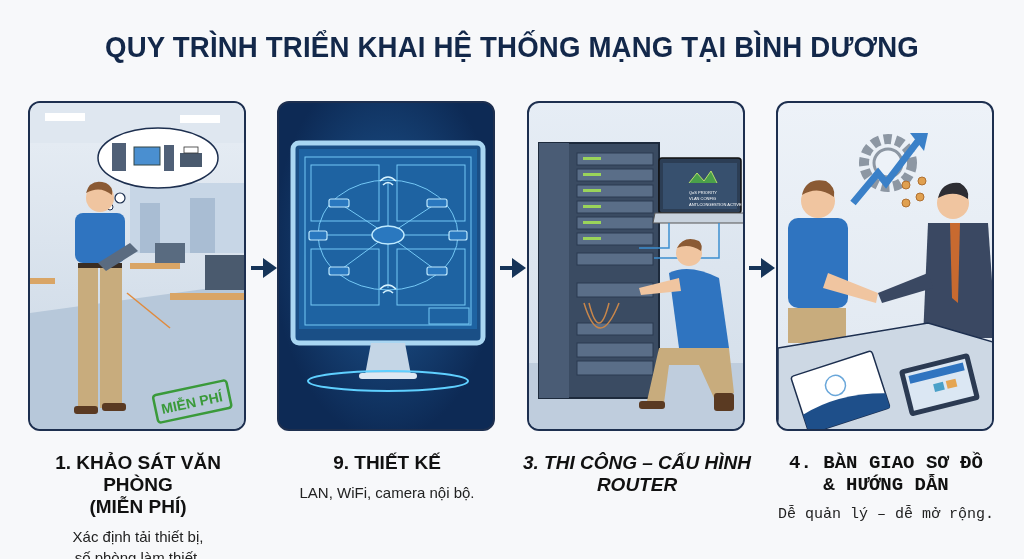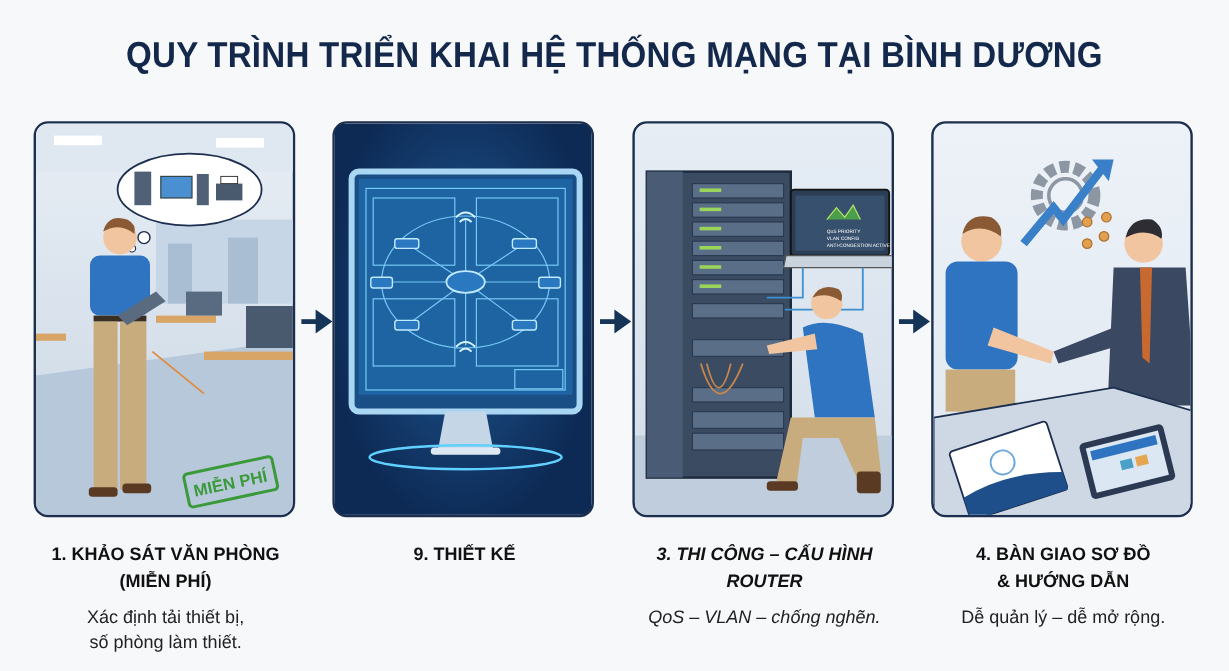--- a/index.html
+++ b/index.html
@@ -5,21 +5,21 @@
   html,body{margin:0;padding:0;}
   body{width:1024px;height:559px;background:#f7f8fa;font-family:"Liberation Sans",sans-serif;position:relative;overflow:hidden;}
   .title{position:absolute;left:0;top:30px;width:1024px;text-align:center;font-weight:bold;font-size:30px;letter-spacing:0.2px;color:#13284a;font-family:"Liberation Sans",sans-serif;transform:scaleX(0.92);}
   .panel{position:absolute;top:101px;width:218px;height:330px;border:2px solid #1d2f4f;border-radius:12px;overflow:hidden;box-sizing:border-box;}
   .p1{left:28px;background:linear-gradient(#e8eef5,#c9d6e4);}
   .p2{left:277px;background:radial-gradient(ellipse at 50% 45%,#1f5a96,#0d2a55 75%);}
   .p3{left:527px;background:linear-gradient(#e6edf5,#d2dde9);}
   .p4{left:776px;background:linear-gradient(#edf2f8,#dfe7f0);}
   .arrow{position:absolute;top:258px;width:26px;height:20px;}
   .caption{position:absolute;top:452px;width:240px;text-align:center;}
-  .cap-title{font-weight:bold;font-size:15px;color:#111;line-height:22px;}
+  .cap-title{font-weight:bold;font-size:19px;color:#111;line-height:22px;}
   .cap-desc{font-size:15px;color:#222;line-height:21px;margin-top:8px;}
   svg{display:block;}
 </style>
 </head>
 <body>
 
 <div class="title">QUY TRÌNH TRIỂN KHAI HỆ THỐNG MẠNG TẠI BÌNH DƯƠNG</div>
 
 <div class="panel p1">
   <svg width="218" height="330" viewBox="0 0 218 330">
@@ -230,33 +230,33 @@
   <div class="cap-desc">
     <div>Xác định tải thiết bị,</div>
     <div>số phòng làm thiết.</div>
   </div>
 </div>
 
 <div class="caption" style="left:267px;">
   <div class="cap-title">
     <div>9. THIẾT KẾ</div>
   </div>
+  <div class="cap-desc">
+    <div>LAN, WiFi, camera nội bộ.</div>
+  </div>
 </div>
 
 <div class="caption" style="left:517px;font-style:italic;">
   <div class="cap-title">
     <div>3. THI CÔNG – CẤU HÌNH</div>
     <div>ROUTER</div>
   </div>
-  <div class="cap-desc">
-    <div>QoS – VLAN – chống nghẽn.</div>
-  </div>
-</div>
-
-<div class="caption" style="left:766px;">
+</div>
+
+<div class="caption" style="left:766px;font-family:Liberation Mono, monospace;">
   <div class="cap-title">
     <div>4. BÀN GIAO SƠ ĐỒ</div>
     <div>&amp; HƯỚNG DẪN</div>
   </div>
   <div class="cap-desc">
     <div>Dễ quản lý – dễ mở rộng.</div>
   </div>
 </div>
 
 </body></html>

